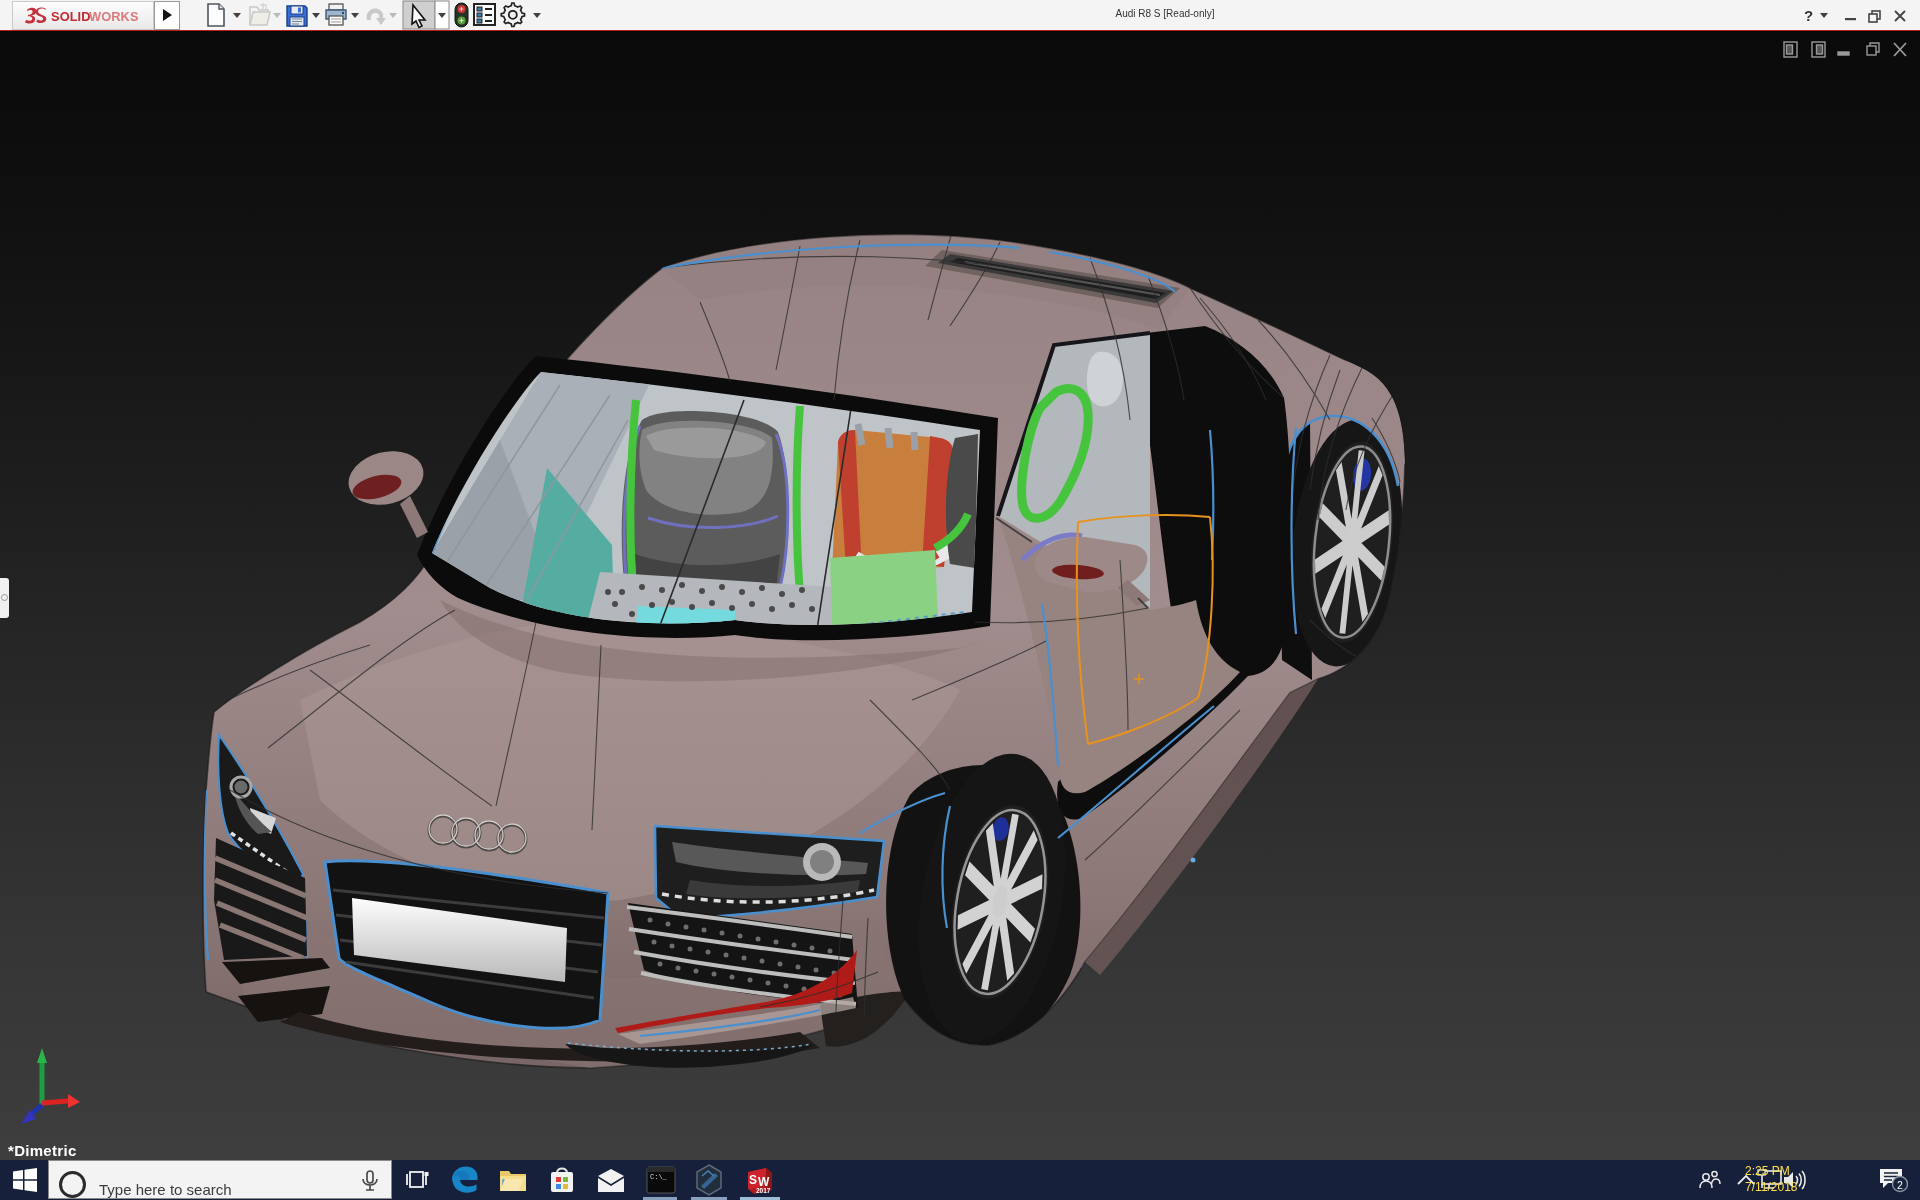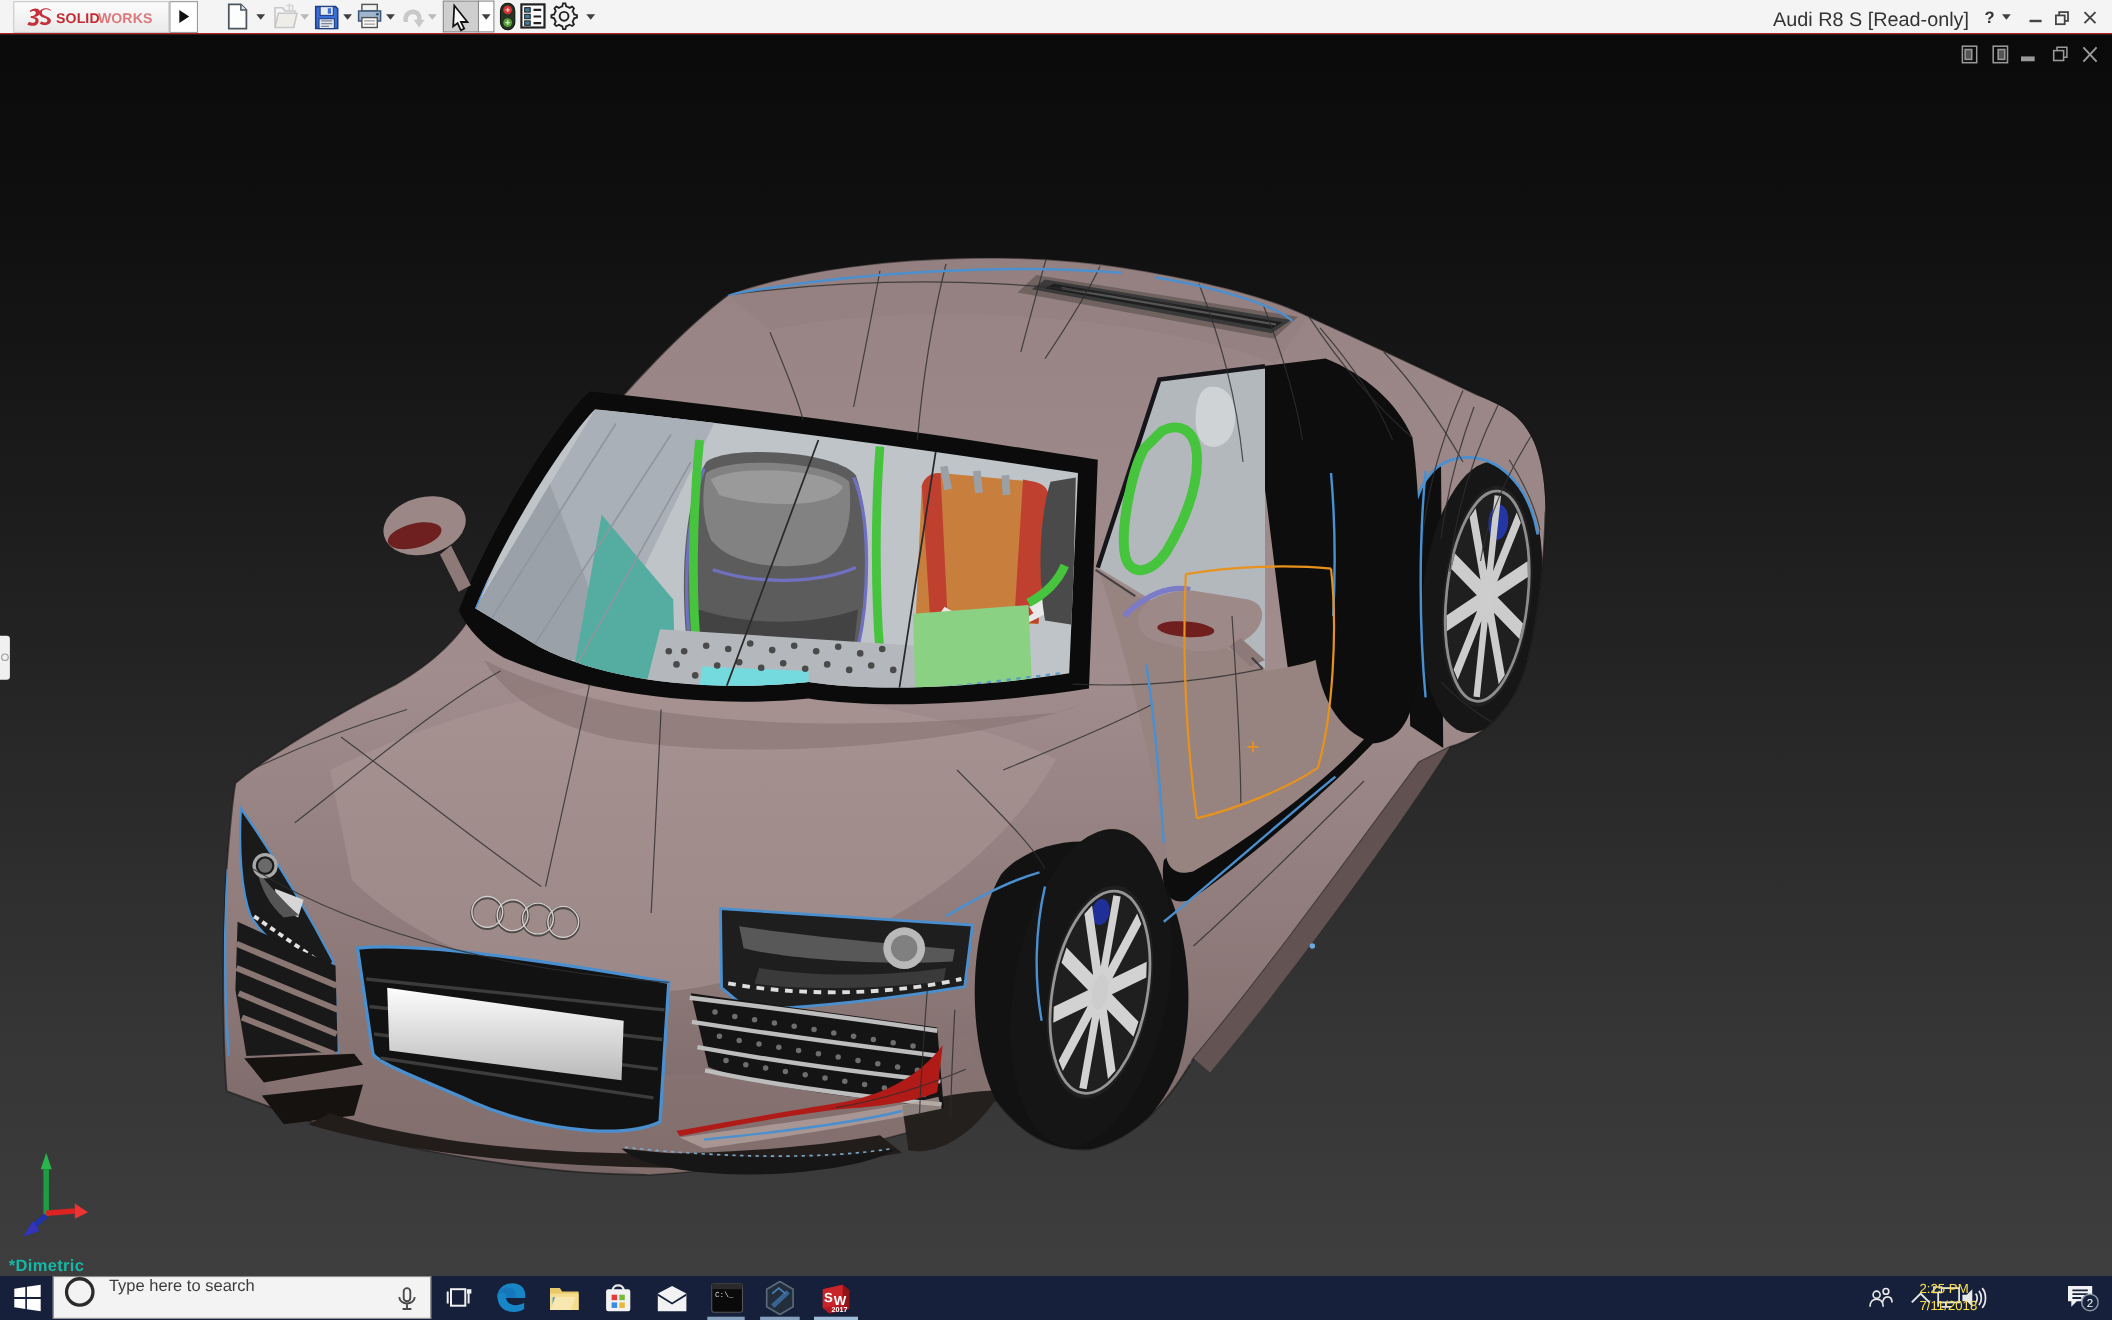--- a/index.html
+++ b/index.html
@@ -3,30 +3,30 @@
 <meta charset="utf-8">
 <style>
   html,body{margin:0;padding:0;width:1920px;height:1200px;overflow:hidden;background:#000;
     font-family:"Liberation Sans", sans-serif;}
   #stage{position:absolute;top:0;left:0;width:1920px;height:1200px;}
   
   #viewport{position:absolute;top:30px;left:0;width:1920px;height:1130px;
     background:linear-gradient(180deg,#0a0a0a 0%,#101010 16%,#1b1b1b 36%,#282828 58%,#353535 80%,#3e3e3e 100%);}
   #lefttab{position:absolute;left:0;top:578px;width:9px;height:40px;background:#f0f0f0;border-radius:0 3px 3px 0;}
   #lefttab:after{content:"";position:absolute;left:1px;top:16px;width:5px;height:5px;border:1px solid #999;border-radius:50%;}
-  #dimetric{position:absolute;left:8px;top:1142px;color:#14b8a6;font-size:15px;font-weight:bold;letter-spacing:0.3px;}
+  #dimetric{position:absolute;left:8px;top:1142px;color:#ffffff;font-size:15px;font-weight:bold;letter-spacing:0.3px;}
   
   #toolbar{position:absolute;top:0;left:0;width:1920px;height:30px;background:#f4f4f4;border-bottom:1px solid #b91c1c;}
   #logo{position:absolute;left:12px;top:1px;width:140px;height:27px;background:linear-gradient(180deg,#fdfdfd,#e9e9e9);border:1px solid #c9c9c9;}
   #flyout{position:absolute;left:154px;top:1px;width:24px;height:27px;background:#fff;border:1px solid #9a9a9a;}
   #flyout:after{content:"";position:absolute;left:8px;top:7px;border-left:9px solid #111;border-top:6px solid transparent;border-bottom:6px solid transparent;}
-  .tbtitle{position:absolute;top:8px;left:540px;width:1250px;text-align:right;font-size:18px;color:#333;}
+  .tbtitle{position:absolute;top:8px;left:540px;width:1250px;text-align:center;font-size:10px;color:#333;}
   
   #taskbar{position:absolute;top:1160px;left:0;width:1920px;height:40px;background:#16203a;}
-  #search{position:absolute;left:48px;top:0px;width:344px;height:39px;background:#f3f3f3;border:1px solid #8a8a8a;box-sizing:border-box;display:flex;align-items:flex-start;}
+  #search{position:absolute;left:48px;top:0px;width:344px;height:39px;background:#f3f3f3;border:1px solid #8a8a8a;box-sizing:border-box;display:flex;align-items:flex-end;}
   #search .ring{width:21px;height:21px;border:3px solid #2b2b2b;border-radius:50%;margin-left:10px;}
   #search .txt{margin-left:13px;font-size:15px;color:#3c3c3c;}
   #search .mic{position:absolute;right:10px;top:8px;}
   #clock{position:absolute;left:1745px;top:3px;width:60px;text-align:left;color:#fde047;font-size:12px;line-height:16px;}
 </style>
 </head>
 <body>
 <div id="stage">
   <div id="viewport"></div>
 

